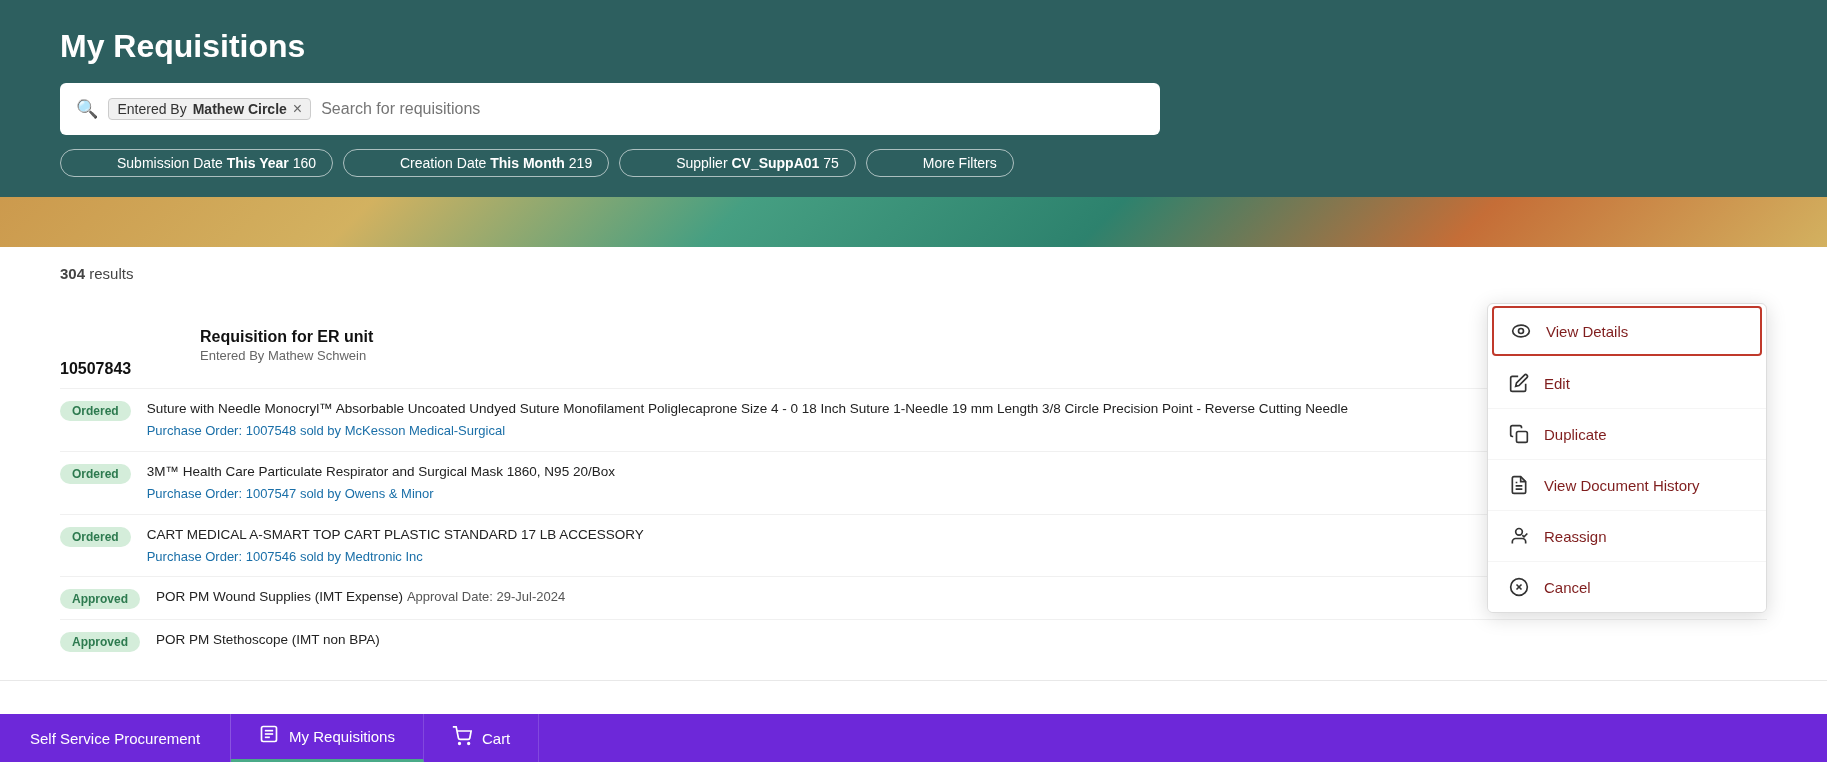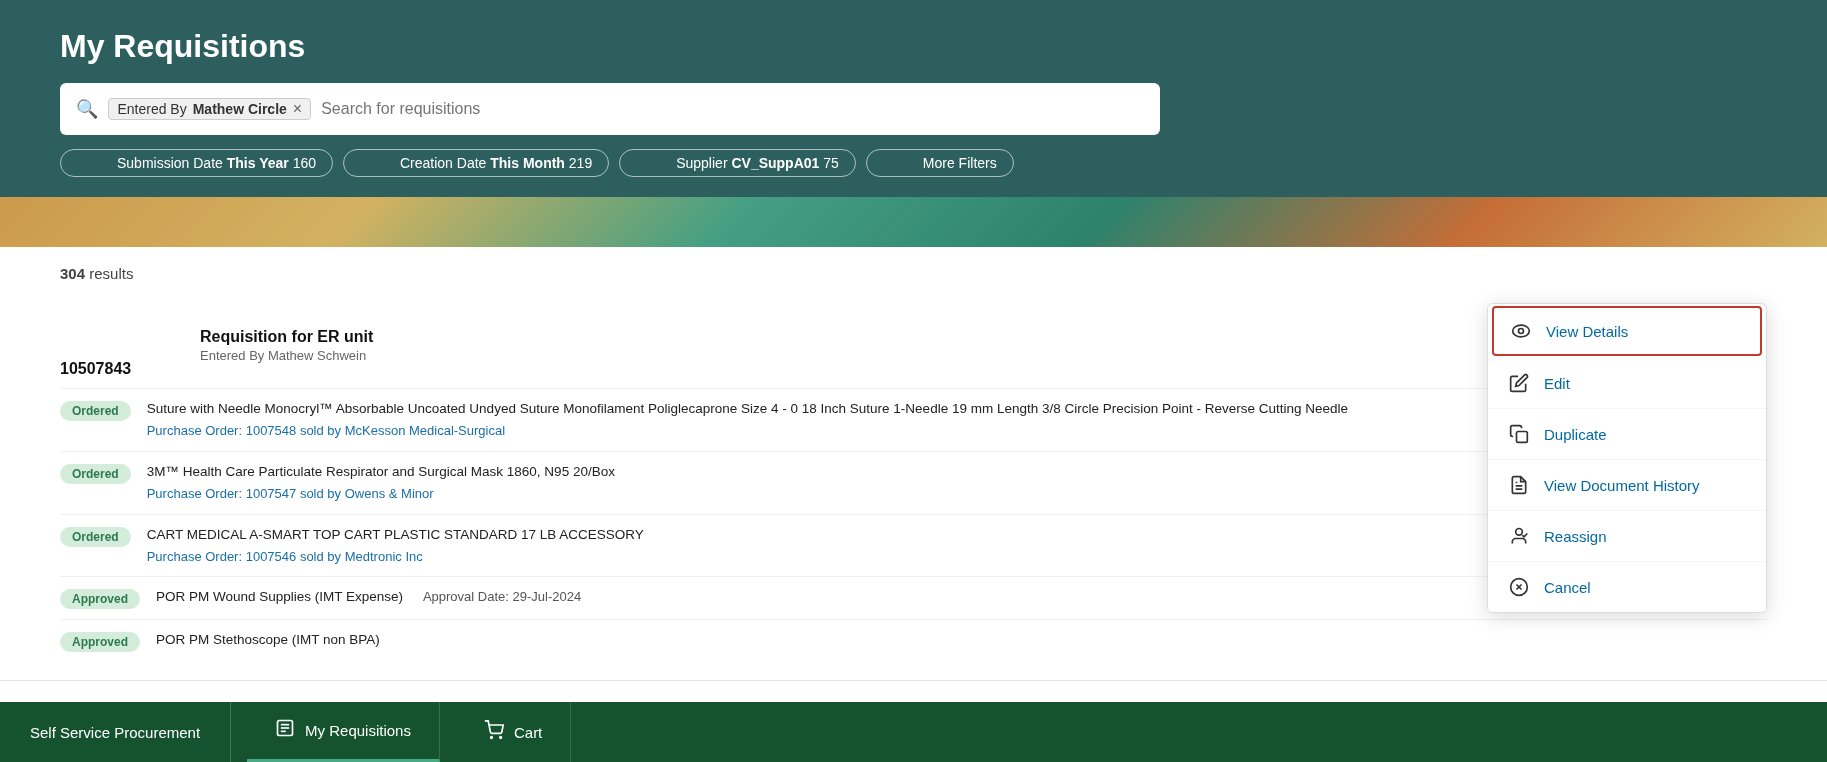--- a/index.html
+++ b/index.html
@@ -192,21 +192,20 @@
       display: block;
       margin-top: 2px;
       cursor: pointer;
     }
 
     
     .approval-info {
       font-size: 13px;
       color: #555;
       margin-top: 2px;
-      margin-left: 16px;
     }
 
     
     .context-menu {
       position: absolute;
       right: 60px;
       top: 56px;
       width: 280px;
       background: #ffffff;
       border: 1px solid #ddd;
@@ -214,21 +213,21 @@
       box-shadow: 0 4px 20px rgba(0,0,0,0.15);
       z-index: 100;
       overflow: hidden;
     }
     .menu-item {
       display: flex;
       align-items: center;
       gap: 14px;
       padding: 14px 20px;
       font-size: 15px;
-      color: #0369a1;
+      color: #7f1d1d;
       cursor: pointer;
       border-bottom: 1px solid #f5f5f5;
       background: #fff;
     }
     .menu-item:last-child { border-bottom: none; }
     .menu-item.active-item {
       border: 2px solid #c0392b;
       border-radius: 4px;
       margin: 2px 4px;
       padding: 12px 16px;
@@ -243,25 +242,25 @@
       color: #333;
       flex-shrink: 0;
     }
 
     
     .bottom-nav {
       position: fixed;
       bottom: 0;
       left: 0;
       width: 100%;
-      height: 60px;
-      background: #14532d;
-      display: flex;
-      align-items: center;
-      gap: 16px;
+      height: 48px;
+      background: #6d28d9;
+      display: flex;
+      align-items: center;
+      gap: 0;
       z-index: 200;
     }
     .nav-brand {
       padding: 0 30px;
       font-size: 15px;
       color: #ffffff;
       font-weight: 500;
       border-right: 1px solid rgba(255,255,255,0.2);
       height: 100%;
       display: flex;

